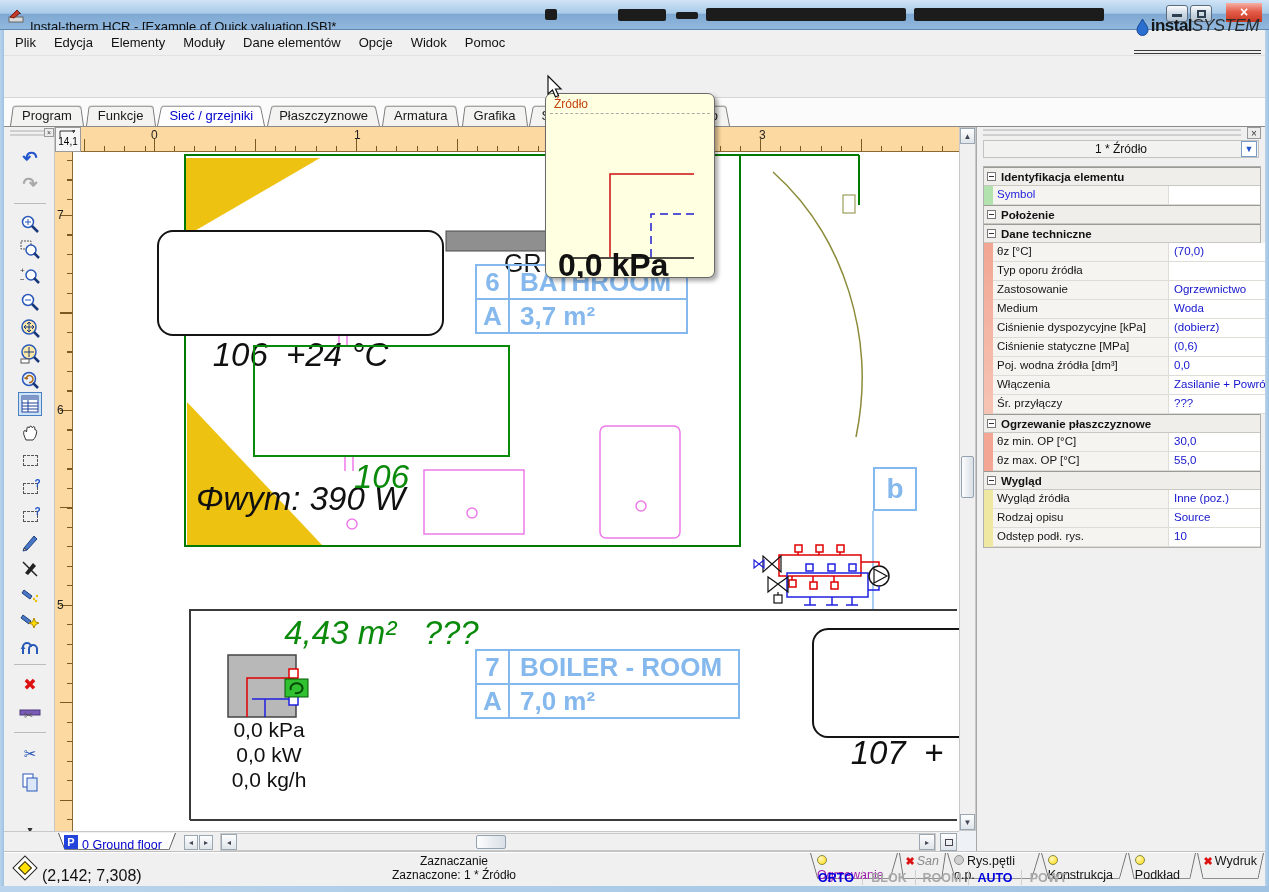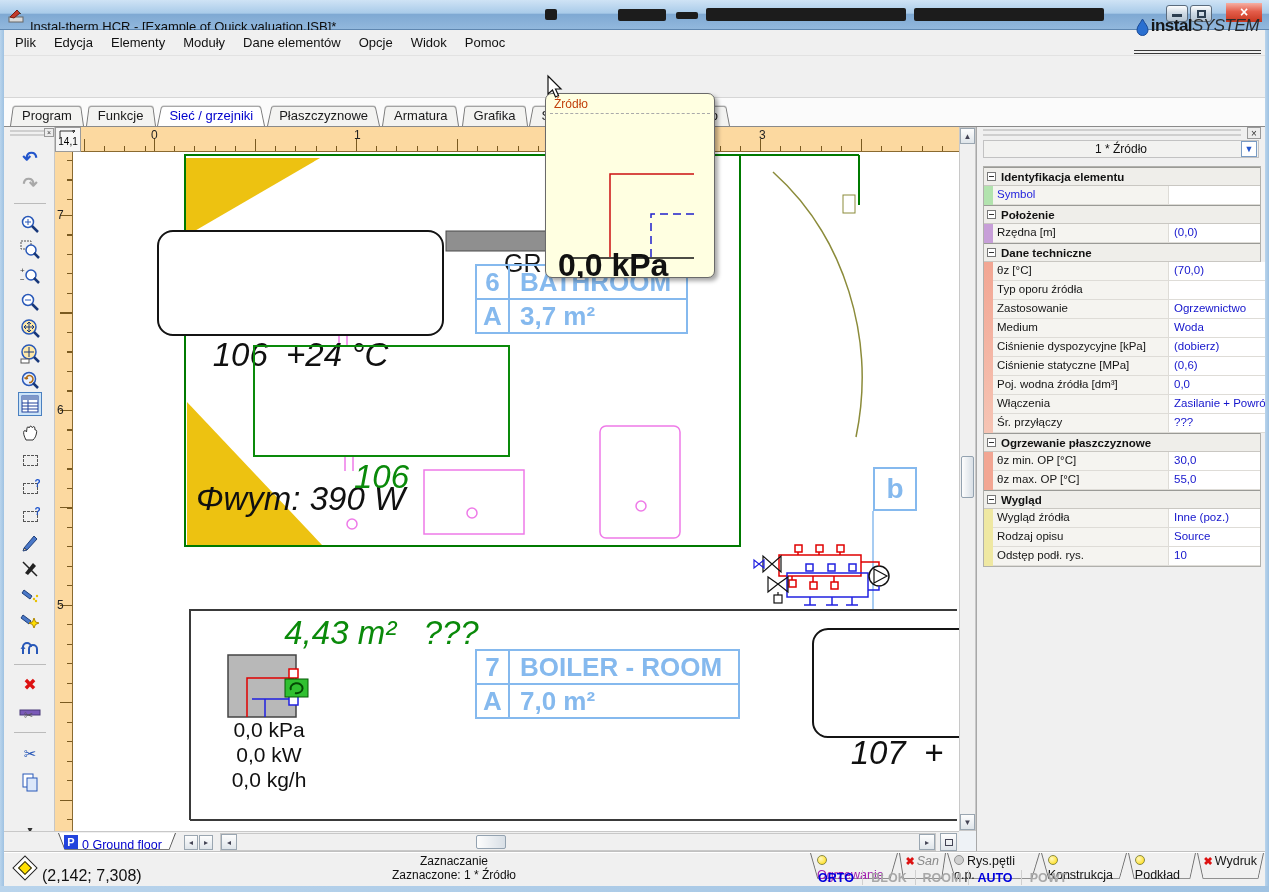--- a/index.html
+++ b/index.html
@@ -706,29 +706,20 @@
       <div class="prow sel">
             <span class="plabel">Symbol</span>
             <span class="pvalue"></span>
           </div>
     </div>
       </div>
     <div class="psec">
         <span class="minusbox"></span>
         <span>Położenie</span>
       </div>
-    <div class="psecgroup">
-        <span class="pstrip" style="background:#c79fd8"></span>
-        <div class="prows">
-      <div class="prow">
-            <span class="plabel">Rzędna [m]</span>
-            <span class="pvalue">(0,0)</span>
-          </div>
-    </div>
-      </div>
     <div class="psec">
         <span class="minusbox"></span>
         <span>Dane techniczne</span>
       </div>
     <div class="psecgroup">
         <span class="pstrip" style="background:linear-gradient(180deg,#f2a693,#f6c4b4)"></span>
         <div class="prows">
       <div class="prow">
             <span class="plabel">θz [°C]</span>
             <span class="pvalue">(70,0)</span>

